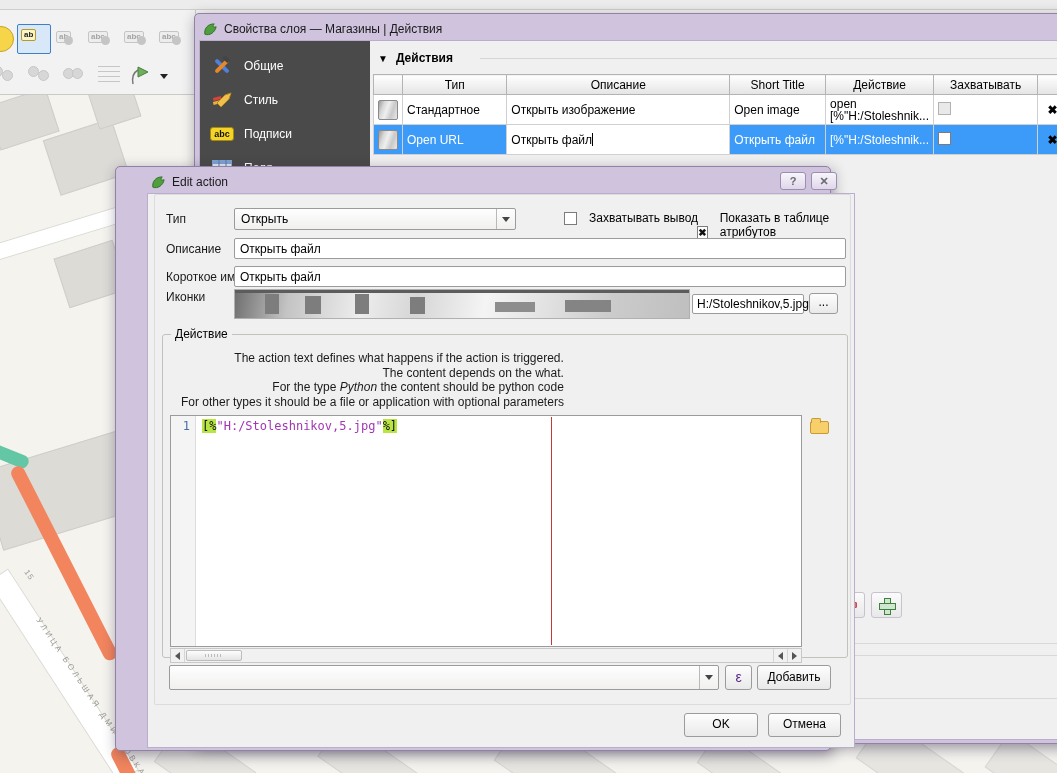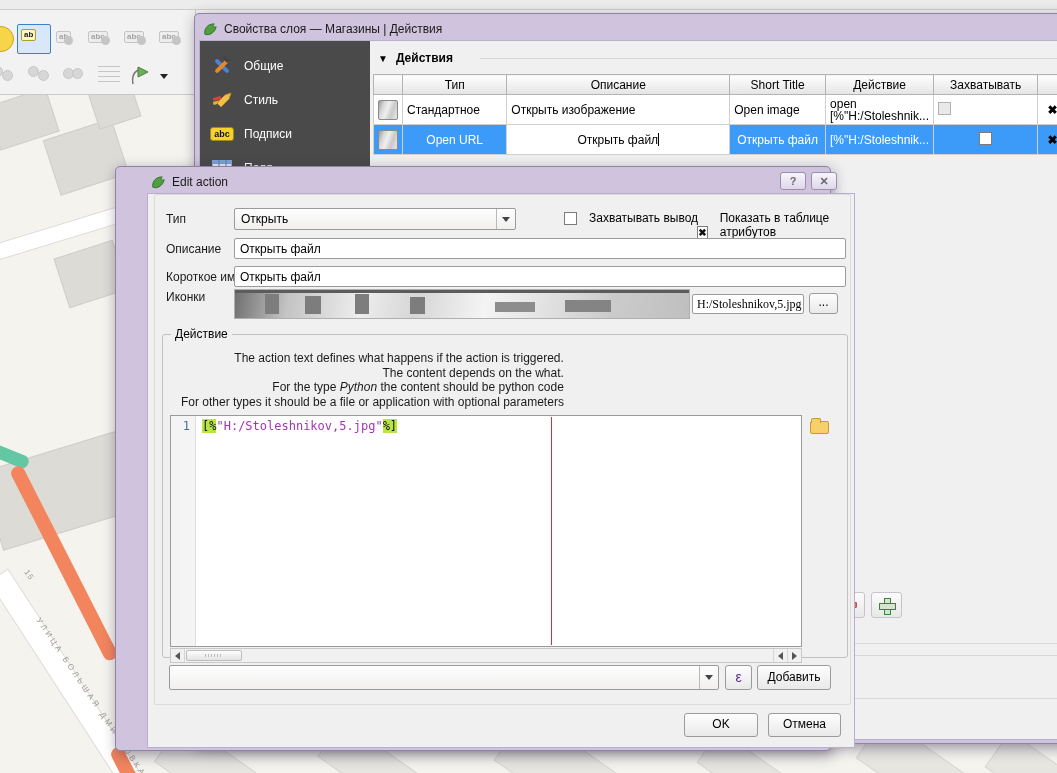--- a/index.html
+++ b/index.html
@@ -41,21 +41,21 @@
   .sidebar { width:170px; background:#4a4a4a; padding-top:8px; }
   .sb-item { display:flex; align-items:center; gap:10px; padding:5px 10px; height:34px; color:#fff; font-size:12px; }
   .sb-ic { width:24px; height:24px; flex:0 0 24px; display:flex; align-items:center; justify-content:center; }
   .props-main { position:relative; flex:1; }
   .sect-hd { position:absolute; left:8px; top:10px; display:flex; align-items:center; gap:8px; font-weight:bold; font-size:12px; }
   .sect-frame { position:absolute; left:16px; top:17px; right:8px; height:1px; background:#d6d6d6; }
 
   table.actions { position:absolute; left:3px; top:33px; border-collapse:collapse; background:#fff; }
   table.actions th { background:linear-gradient(#ffffff,#e4e4e4); border:1px solid #b4b4b4; font-weight:normal; font-size:12px; height:20px; padding:0 4px; }
   table.actions td { border:1px solid #d0d0d0; height:30px; padding:0 4px; font-size:12px; background:#fff; vertical-align:middle; }
-  tr.sel td { background:#3c9bf9; color:#fff;text-align:center; }
+  tr.sel td { background:#3c9bf9; color:#fff; }
   tr.sel td.editing { background:#fff; color:#000; }
   .two-line { font-size:11px; line-height:12px; }
   .mini-thumb { width:20px; height:20px; border:1px solid #8a8a8a; background:linear-gradient(110deg,#9a9a9a 0%,#d8d8d8 25%,#efefef 45%,#c9c9c9 70%,#e8e8e8 100%); border-radius:2px; }
   .cb { width:13px; height:13px; border:1px solid #7c7c7c; background:#fff; display:inline-block; text-align:center; line-height:11px; font-size:10px; font-weight:bold; color:#111; }
   .cb.dis { background:#e9e9e9; border-color:#b2b2b2; }
   .xmark { font-weight:bold; font-size:13px; text-align:center; color:#000; }
   tr.sel .xmark { color:#000; }
   .caret { display:inline-block; width:1px; height:13px; background:#000; vertical-align:-2px; }
 
   .mini-btn { position:absolute; width:31px; height:26px; background:linear-gradient(#fbfbfb,#e8e8e8); border:1px solid #c9c2ce; border-radius:3px; display:flex; align-items:center; justify-content:center; }
@@ -311,21 +311,21 @@
     <span class="lbl" style="left:18px; top:96px;">Иконки</span>
     <div class="icon-strip" style="left:86px; top:95px; width:456px; height:30px;">
       <i style="left:30px; top:4px; width:14px; height:20px;"></i>
       <i style="left:70px; top:6px; width:16px; height:18px;"></i>
       <i style="left:120px; top:4px; width:14px; height:20px;"></i>
       <i style="left:175px; top:7px; width:15px; height:17px;"></i>
       <i style="left:260px; top:12px; width:40px; height:10px; background:#8d8d8d;"></i>
       <i style="left:330px; top:10px; width:46px; height:12px; background:#848484;"></i>
       <i style="left:0; top:0; width:456px; height:3px; background:#5c5c5c;"></i>
     </div>
-    <div class="txt" style="left:544px; top:100px; width:112px; height:20px; padding:1px 4px;font-family:Liberation Serif, serif;">H:/Stoleshnikov,5.jpg</div>
+    <div class="txt" style="left:544px; top:100px; width:112px; height:20px; padding:1px 4px;">H:/Stoleshnikov,5.jpg</div>
     <div class="btn abs" style="left:661px; top:99px; width:29px; height:21px; line-height:17px;">...</div>
 
     <div class="gbox" style="left:14px; top:140px; width:686px; height:324px;">
       <span class="legend">Действие</span>
       <div class="help-txt" style="left:18px; top:16px;text-align:right;">
         <div>The action text defines what happens if the action is triggered.</div>
         <div>The content depends on the what.</div>
         <div><span>For the type </span><i>Python</i><span> the content should be python code</span></div>
         <div>For other types it should be a file or application with optional parameters</div>
       </div>

